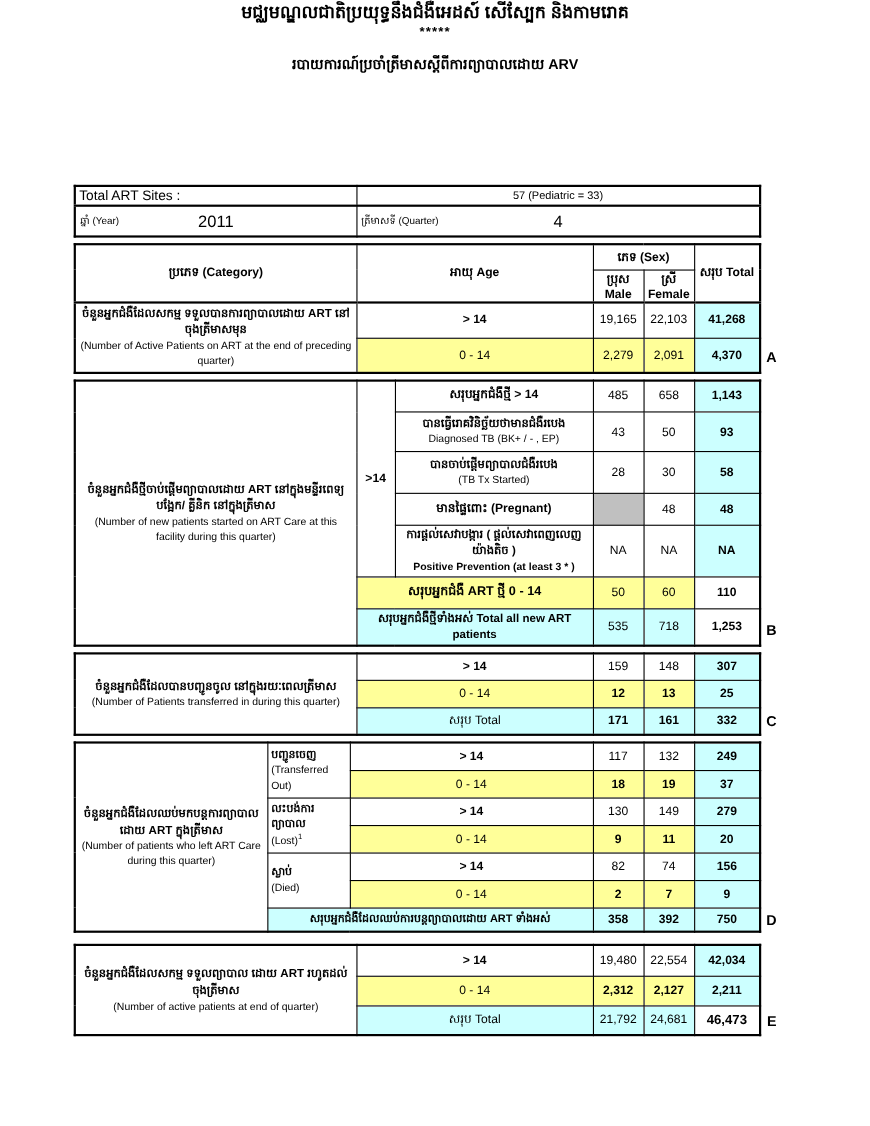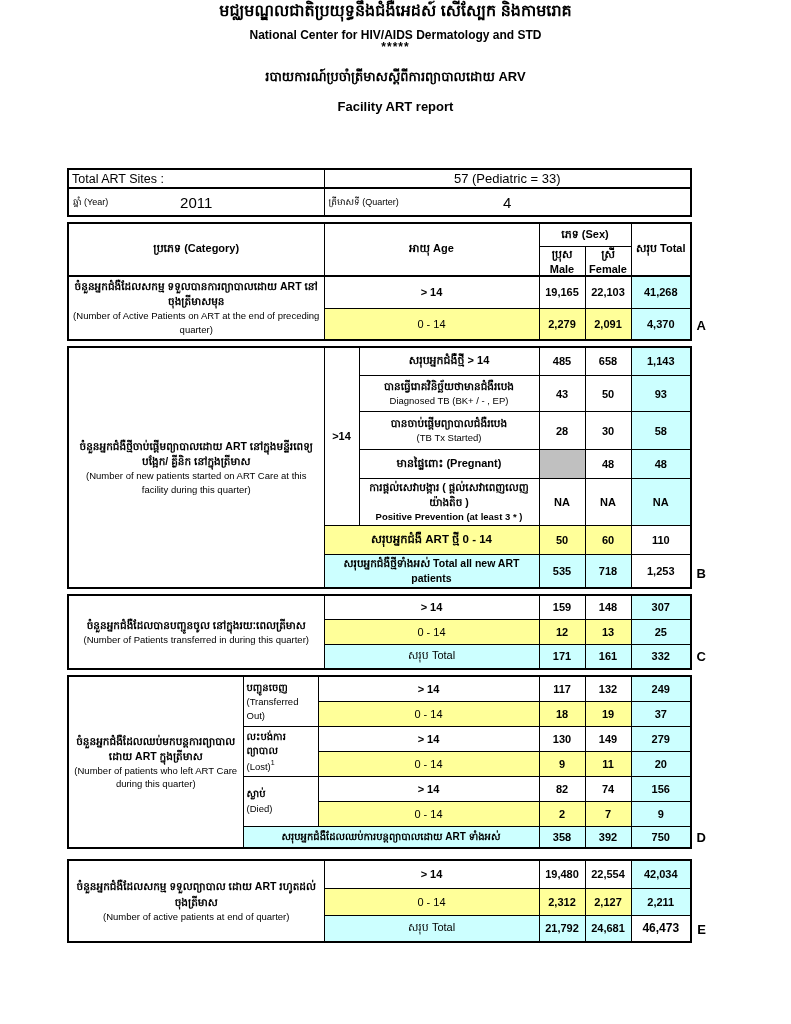--- a/index.html
+++ b/index.html
@@ -26,21 +26,21 @@
   .info .val{text-align:center;}
   .yq-cell{position:relative;}
   .yq-small{position:absolute;left:4px;top:50%;transform:translateY(-50%);font-size:9px;text-align:right;}
   .yq-big{display:block;text-align:center;font-size:15px;}
 
   
   .sec-wrap{position:relative;width:623px;}
   .sec td{text-align:center;font-size:11px;}
   .km{font-weight:bold;font-size:10.5px;line-height:1.45;}
   .en{font-size:9.5px;line-height:1.3;}
-  .num{font-size:12px;font-weight:bold;margin-left:36px;}
+  .num{font-size:12px;font-weight:normal;margin-left:36px;}
   .tot{font-size:11px;font-weight:bold;}
   .b{font-weight:bold;}
   .yellow{background:#FFFF99;}
   .cyan{background:#CCFFFF;}
   .gray{background:#C0C0C0;}
   .agelbl{font-size:10.5px;}
   .agebold{font-weight:bold;font-size:11px;}
   .headcell{font-size:11px;font-weight:bold;}
   .subhead{font-size:10px;font-weight:bold;padding:0;}
   .leftlbl{text-align:left !important;font-size:10px;}
@@ -48,37 +48,35 @@
   .gap5{margin-top:5px;} .gap9{margin-top:10px;}
   sup{font-size:7px;}
 </style>
 </head>
 <body>
 
 <div class="page">
 
   <div class="hdr">
     <div class="hdr-km-title">មជ្ឈមណ្ឌលជាតិប្រយុទ្ធនឹងជំងឺអេដស៍ សើស្បែក និងកាមរោគ</div>
-    <div class="hdr-en-title">National Center for HIV/AIDS Dermatology and STD</div>
     <div class="hdr-stars">*****</div>
     <div class="hdr-km-sub">របាយការណ៍ប្រចាំត្រីមាសស្ដីពីការព្យាបាលដោយ ARV</div>
-    <div class="hdr-report">Facility ART report</div>
   </div>
 
   <div class="content">
 
     <table class="info box" style="width:623px">
       <colgroup>
           <col style="width:256px">
           <col style="width:367px">
         </colgroup>
       <tbody>
       <tr style="height:17px;border-bottom:2px solid #000">
         <td class="lbl">Total ART Sites :</td>
-        <td class="val" style="font-size:13px">57 (Pediatric = 33)</td>
+        <td class="val" style="font-size:10px">57 (Pediatric = 33)</td>
       </tr>
       <tr style="height:28px">
         <td class="yq-cell">
           <span class="yq-small">ឆ្នាំ (Year)</span>
           <span class="yq-big">2011</span>
         </td>
         <td class="yq-cell">
           <span class="yq-small">ត្រីមាសទី (Quarter)</span>
           <span class="yq-big">4</span>
         </td>

